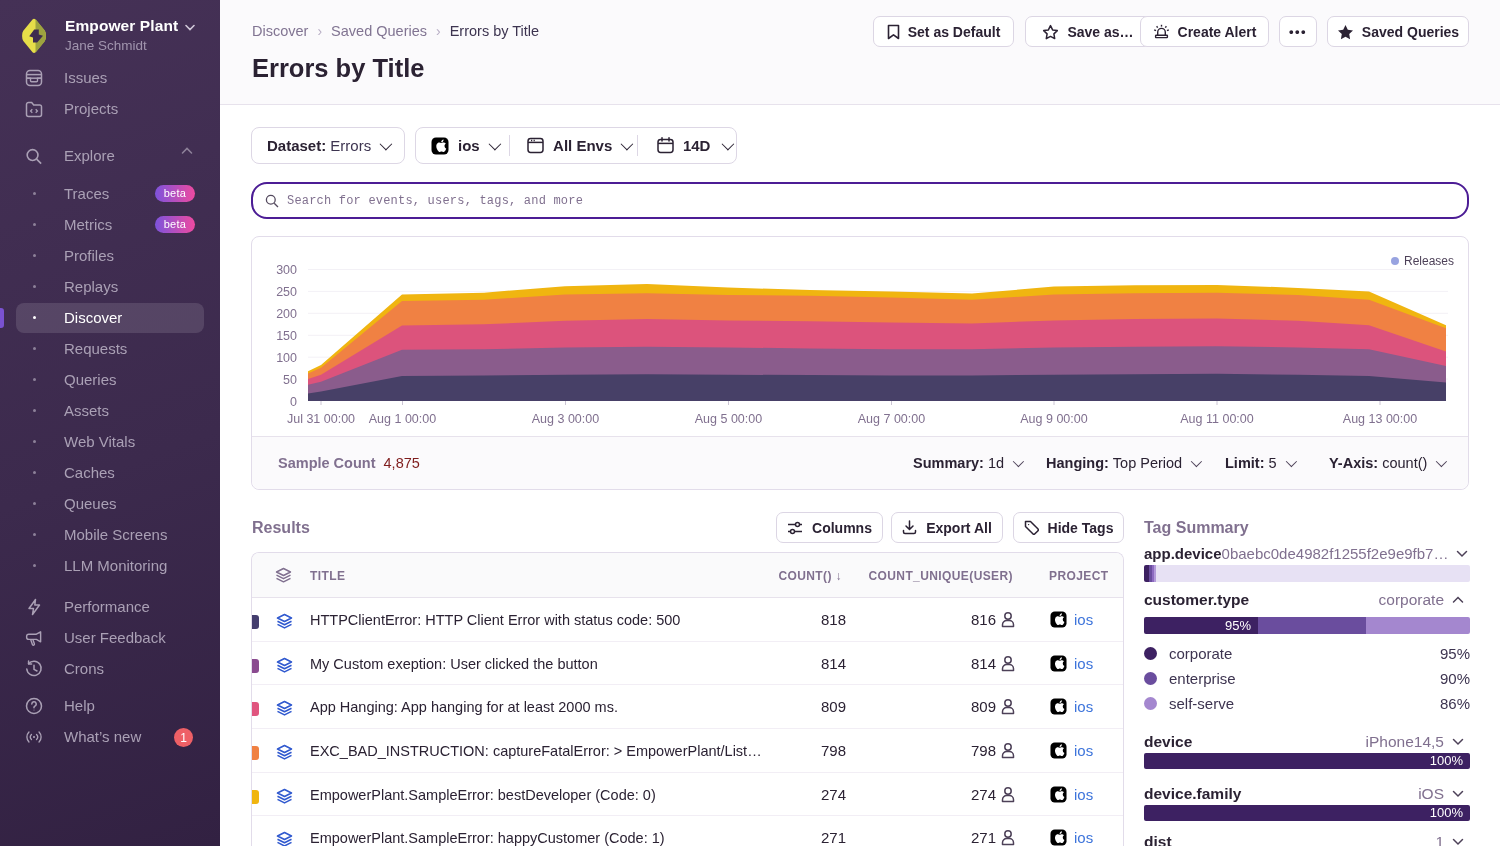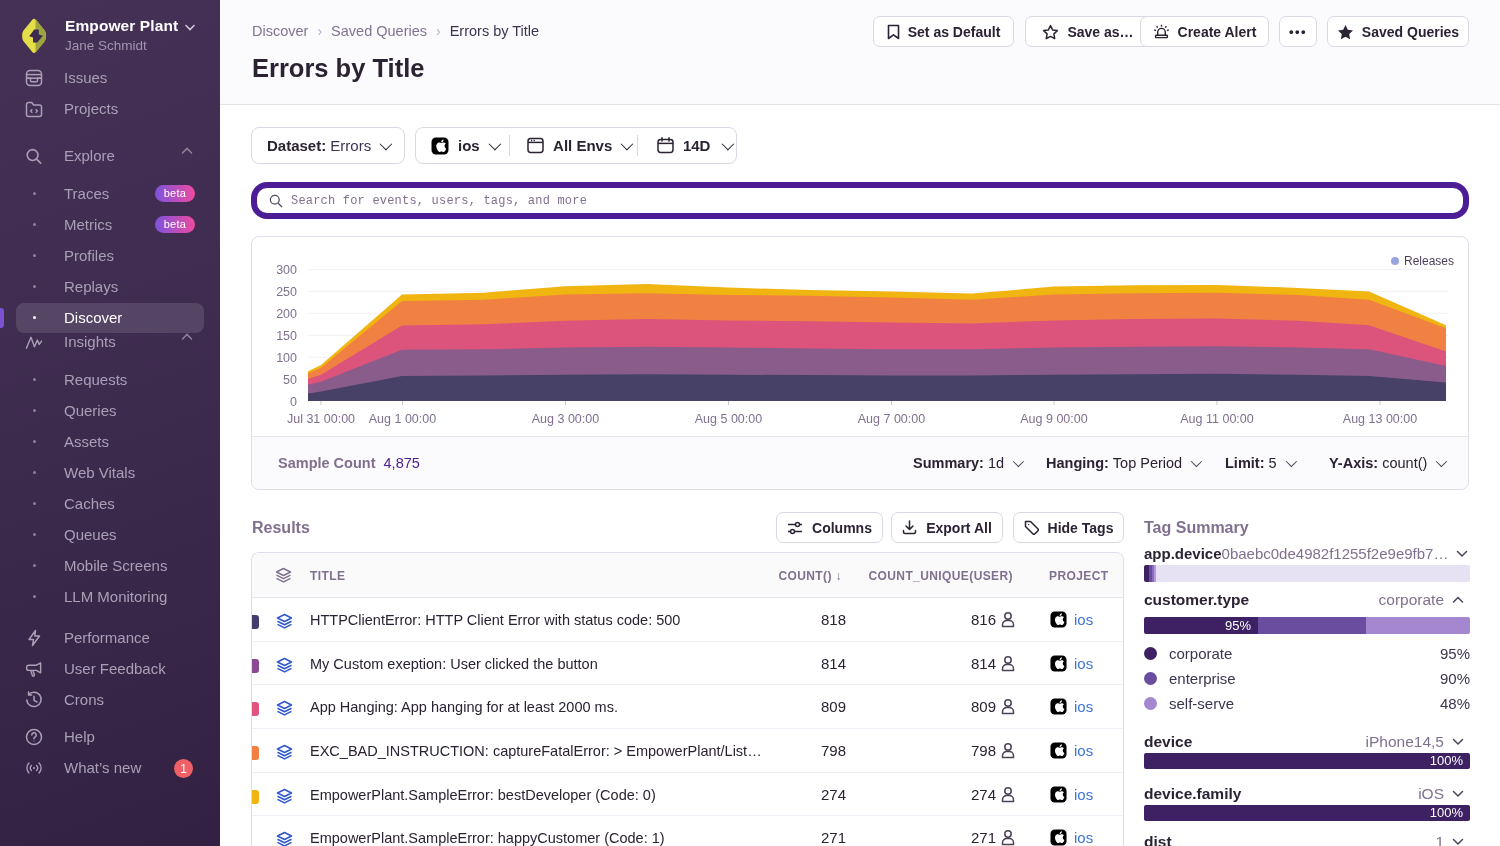--- a/index.html
+++ b/index.html
@@ -33,21 +33,21 @@
 .hdr { position:absolute; left:0; top:0; width:1280px; height:105px; background:#fbfafc; border-bottom:1px solid #e7e2ec; }
 .crumbs { position:absolute; left:32px; top:23px; font-size:14.5px; color:#817492; display:flex; align-items:center; gap:9px; }
 .crumbs .sep { color:#b8aec5; font-size:14px; }
 .crumbs .cur { color:#3d3450; }
 .ptitle { position:absolute; left:32px; top:54px; font-size:25.5px; font-weight:bold; color:#2b2233; }
 .btn { white-space:nowrap; position:absolute; top:16px; height:31px; background:#fff; border:1px solid #dcd6e4; border-radius:7px; display:flex; align-items:center; justify-content:center; font-size:14px; font-weight:bold; color:#2b2233; gap:8px; }
 
 
 .fbtn { white-space:nowrap; position:absolute; top:127px; height:37px; background:#fff; border:1px solid #ddd7e5; border-radius:8px; display:flex; align-items:center; font-size:15px; font-weight:bold; color:#2b2233; }
 .chevd { width:9px; height:9px; border-right:1.8px solid #2b2233; border-bottom:1.8px solid #2b2233; transform:rotate(45deg) translateY(-2px); margin-left:9px; }
-.searchbar { position:absolute; left:31px; top:182px; width:1218px; height:37px; border:6px solid #4c1d95; border-radius:16px; background:#fff; display:flex; align-items:center; padding-left:12px; }
+.searchbar { position:absolute; left:31px; top:182px; width:1218px; height:37px; border:2px solid #4c1d95; border-radius:16px; background:#fff; display:flex; align-items:center; padding-left:12px; }
 .searchbar .ph { font-family:"Liberation Mono", monospace; font-size:12px; letter-spacing:0.2px; color:#80708f; margin-left:8px; }
 
 
 .chartpanel { position:absolute; left:31px; top:236px; width:1218px; height:254px; border:1px solid #e2dcea; border-radius:8px; background:#fff; }
 .fctrl { position:absolute; top:18px; font-size:14.5px; color:#2b2233; display:flex; align-items:center; white-space:nowrap; }
 .chartfoot { position:absolute; left:0; right:0; bottom:0; height:53px; border-top:1px solid #e7e2ec; background:#fbfafc; border-radius:0 0 8px 8px; }
 
 
 .rtitle { position:absolute; left:32px; top:519px; font-size:16px; font-weight:bold; color:#80708f; }
 .rbtn { position:absolute; top:512px; height:31px; background:#fff; border:1px solid #dcd6e4; border-radius:7px; display:flex; align-items:center; font-size:14px; font-weight:bold; color:#2b2233; }
@@ -109,27 +109,20 @@
       <div class="nsub"><span class="dot"></span>Traces<span class="beta">beta</span></div>
       <div class="nsub"><span class="dot"></span>Metrics<span class="beta">beta</span></div>
       <div class="nsub"><span class="dot"></span>Profiles</div>
       <div class="nsub"><span class="dot"></span>Replays</div>
       <div class="nsub active">
           <span class="active-pill"></span>
           <span class="active-bar"></span>
           <span class="dot" style="position:relative"></span>
           <span style="position:relative">Discover</span>
         </div>
-      <div class="nitem"><span class="nicon">
-            <svg width="19" height="17" viewBox="0 0 19 17" fill="none" stroke="#aaa0b5" stroke-width="1.5">
-              <path d="M1.5 14.5 L6.3 3 L10 13 L13 6 L15 10.5 L17.5 7" stroke-linejoin="round" stroke-linecap="round"></path>
-            </svg>
-          </span>Insights<svg class="chev-right" width="12" height="8" viewBox="0 0 12 8">
-            <path d="M1.5 6 L6 1.5 L10.5 6" stroke="#8d8199" stroke-width="1.6" fill="none" stroke-linecap="round"></path>
-          </svg></div>
       <div class="nsub"><span class="dot"></span>Requests</div>
       <div class="nsub"><span class="dot"></span>Queries</div>
       <div class="nsub"><span class="dot"></span>Assets</div>
       <div class="nsub"><span class="dot"></span>Web Vitals</div>
       <div class="nsub"><span class="dot"></span>Caches</div>
       <div class="nsub"><span class="dot"></span>Queues</div>
       <div class="nsub"><span class="dot"></span>Mobile Screens</div>
       <div class="nsub"><span class="dot"></span>LLM Monitoring</div>
       <div class="gap15"></div>
       <div class="nitem"><span class="nicon">
@@ -273,21 +266,21 @@
           <text x="639.5" y="186.0" text-anchor="middle" font-size="12.5" fill="#80708f" font-family="Liberation Sans, sans-serif">Aug 7 00:00</text>
           <line x1="802.0" y1="164.0" x2="802.0" y2="168.0" stroke="#ccc5d4" stroke-width="1"></line>
           <text x="802.0" y="186.0" text-anchor="middle" font-size="12.5" fill="#80708f" font-family="Liberation Sans, sans-serif">Aug 9 00:00</text>
           <line x1="965.0" y1="164.0" x2="965.0" y2="168.0" stroke="#ccc5d4" stroke-width="1"></line>
           <text x="965.0" y="186.0" text-anchor="middle" font-size="12.5" fill="#80708f" font-family="Liberation Sans, sans-serif">Aug 11 00:00</text>
           <line x1="1128.0" y1="164.0" x2="1128.0" y2="168.0" stroke="#ccc5d4" stroke-width="1"></line>
           <text x="1128.0" y="186.0" text-anchor="middle" font-size="12.5" fill="#80708f" font-family="Liberation Sans, sans-serif">Aug 13 00:00</text>
         </svg>
       <div style="position:absolute; right:14px; top:17px; display:flex; align-items:center; gap:5px; font-size:12px; color:#4d4158;"><span style="width:8px;height:8px;border-radius:50%;background:#98a3e0;display:inline-block;"></span>Releases</div>
       <div class="chartfoot">
-        <div style="position:absolute; left:26px; top:18px; font-size:14.5px;"><span style="font-weight:bold; color:#80708f;">Sample Count</span>&nbsp;&nbsp;<span style="color:#4c1d95;">4,875</span></div>
+        <div style="position:absolute; left:26px; top:18px; font-size:14.5px;"><span style="font-weight:bold; color:#80708f;">Sample Count</span>&nbsp;&nbsp;<span style="color:#7f1d1d;">4,875</span></div>
         <span class="fctrl" style="left:661px;"><b>Summary:</b>&nbsp;1d<span class="chevd" style="border-color:#4d4158;width:8px;height:8px;"></span></span>
         <span class="fctrl" style="left:794px;"><b>Hanging:</b>&nbsp;Top Period<span class="chevd" style="border-color:#4d4158;width:8px;height:8px;"></span></span>
         <span class="fctrl" style="left:973px;"><b>Limit:</b>&nbsp;5<span class="chevd" style="border-color:#4d4158;width:8px;height:8px;"></span></span>
         <span class="fctrl" style="left:1077px;"><b>Y-Axis:</b>&nbsp;count()<span class="chevd" style="border-color:#4d4158;width:8px;height:8px;"></span></span>
       </div>
     </div>
 
     <div class="rtitle">Results</div>
     <div class="rbtn" style="left:556px; width:107px; gap:9px; justify-content:center;"><svg width="16" height="14" viewBox="0 0 16 14" fill="none" stroke="#2b2233" stroke-width="1.5">
           <line x1="1" y1="3.5" x2="15" y2="3.5"></line>
@@ -461,21 +454,21 @@
             </svg></span>
       </div>
       <div style="position:absolute; left:0; top:105px; width:326px; height:17px; border-radius:2px; overflow:hidden; display:flex; font-size:13px;">
         <span style="width:114px; background:#3d2162; color:#fff; text-align:right; padding-right:7px; line-height:17px;">95%</span>
           <span style="width:108px; background:#6a4d9e;"></span>
           <span style="flex:1; background:#a487cf;"></span>
       </div>
       <div style="position:absolute; left:0; top:129px; width:326px; font-size:15px; color:#3d3450;">
         <div style="display:flex; align-items:center; height:25px;"><span style="width:13px;height:13px;border-radius:50%;background:#3d2162;margin-right:12px;"></span>corporate<span style="margin-left:auto;">95%</span></div>
         <div style="display:flex; align-items:center; height:25px;"><span style="width:13px;height:13px;border-radius:50%;background:#6a4d9e;margin-right:12px;"></span>enterprise<span style="margin-left:auto;">90%</span></div>
-        <div style="display:flex; align-items:center; height:25px;"><span style="width:13px;height:13px;border-radius:50%;background:#a487cf;margin-right:12px;"></span>self-serve<span style="margin-left:auto;">48%</span></div>
+        <div style="display:flex; align-items:center; height:25px;"><span style="width:13px;height:13px;border-radius:50%;background:#a487cf;margin-right:12px;"></span>self-serve<span style="margin-left:auto;">86%</span></div>
       </div>
 
       <div style="position:absolute; left:0; top:221px; width:320px; display:flex; align-items:center;">
         <span style="font-size:15.5px; font-weight:bold; color:#2b2233;">device</span>
         <span style="margin-left:auto; font-size:15.5px; color:#80708f; display:flex; align-items:center; gap:8px;">iPhone14,5 <svg width="12" height="8" viewBox="0 0 12 8">
               <path d="M1.5 1.5 L6 6 L10.5 1.5" stroke="#4d4158" stroke-width="1.5" fill="none" stroke-linecap="round"></path>
             </svg></span>
       </div>
       <div style="position:absolute; left:0; top:241px; width:326px; height:16px; border-radius:2px; background:#3d2162; color:#fff; font-size:13px; text-align:right; line-height:16px; padding-right:7px;">100%</div>
 

